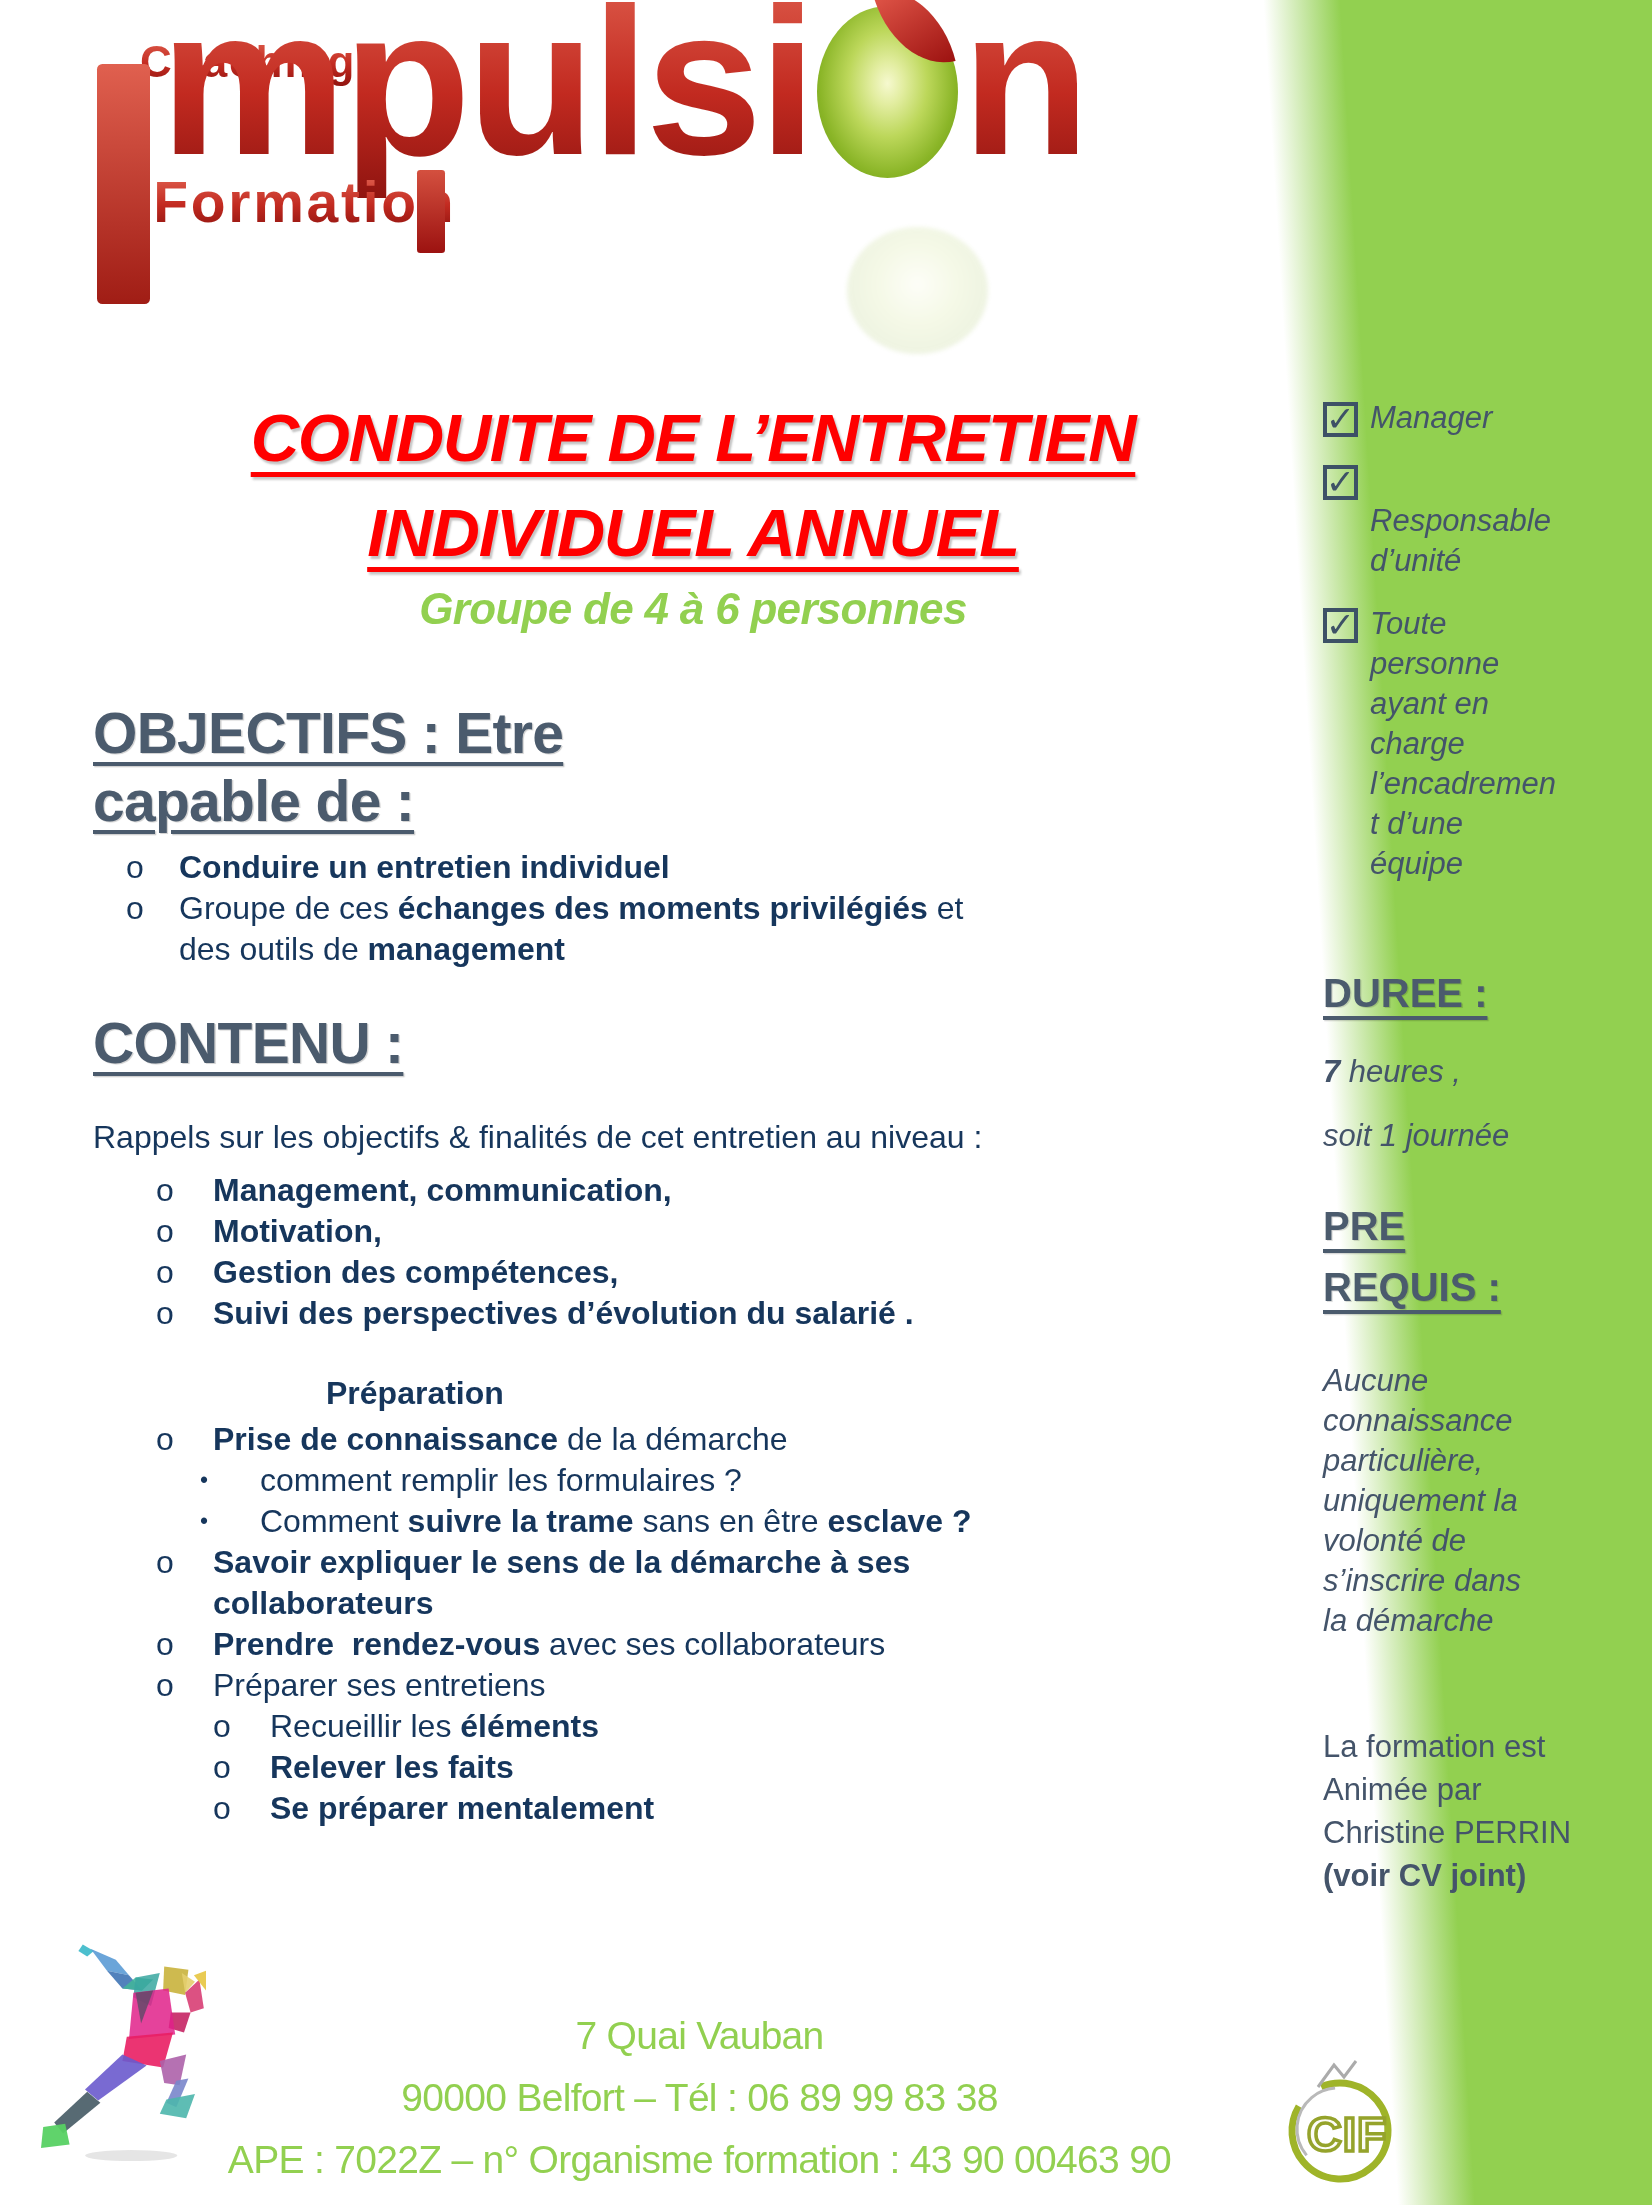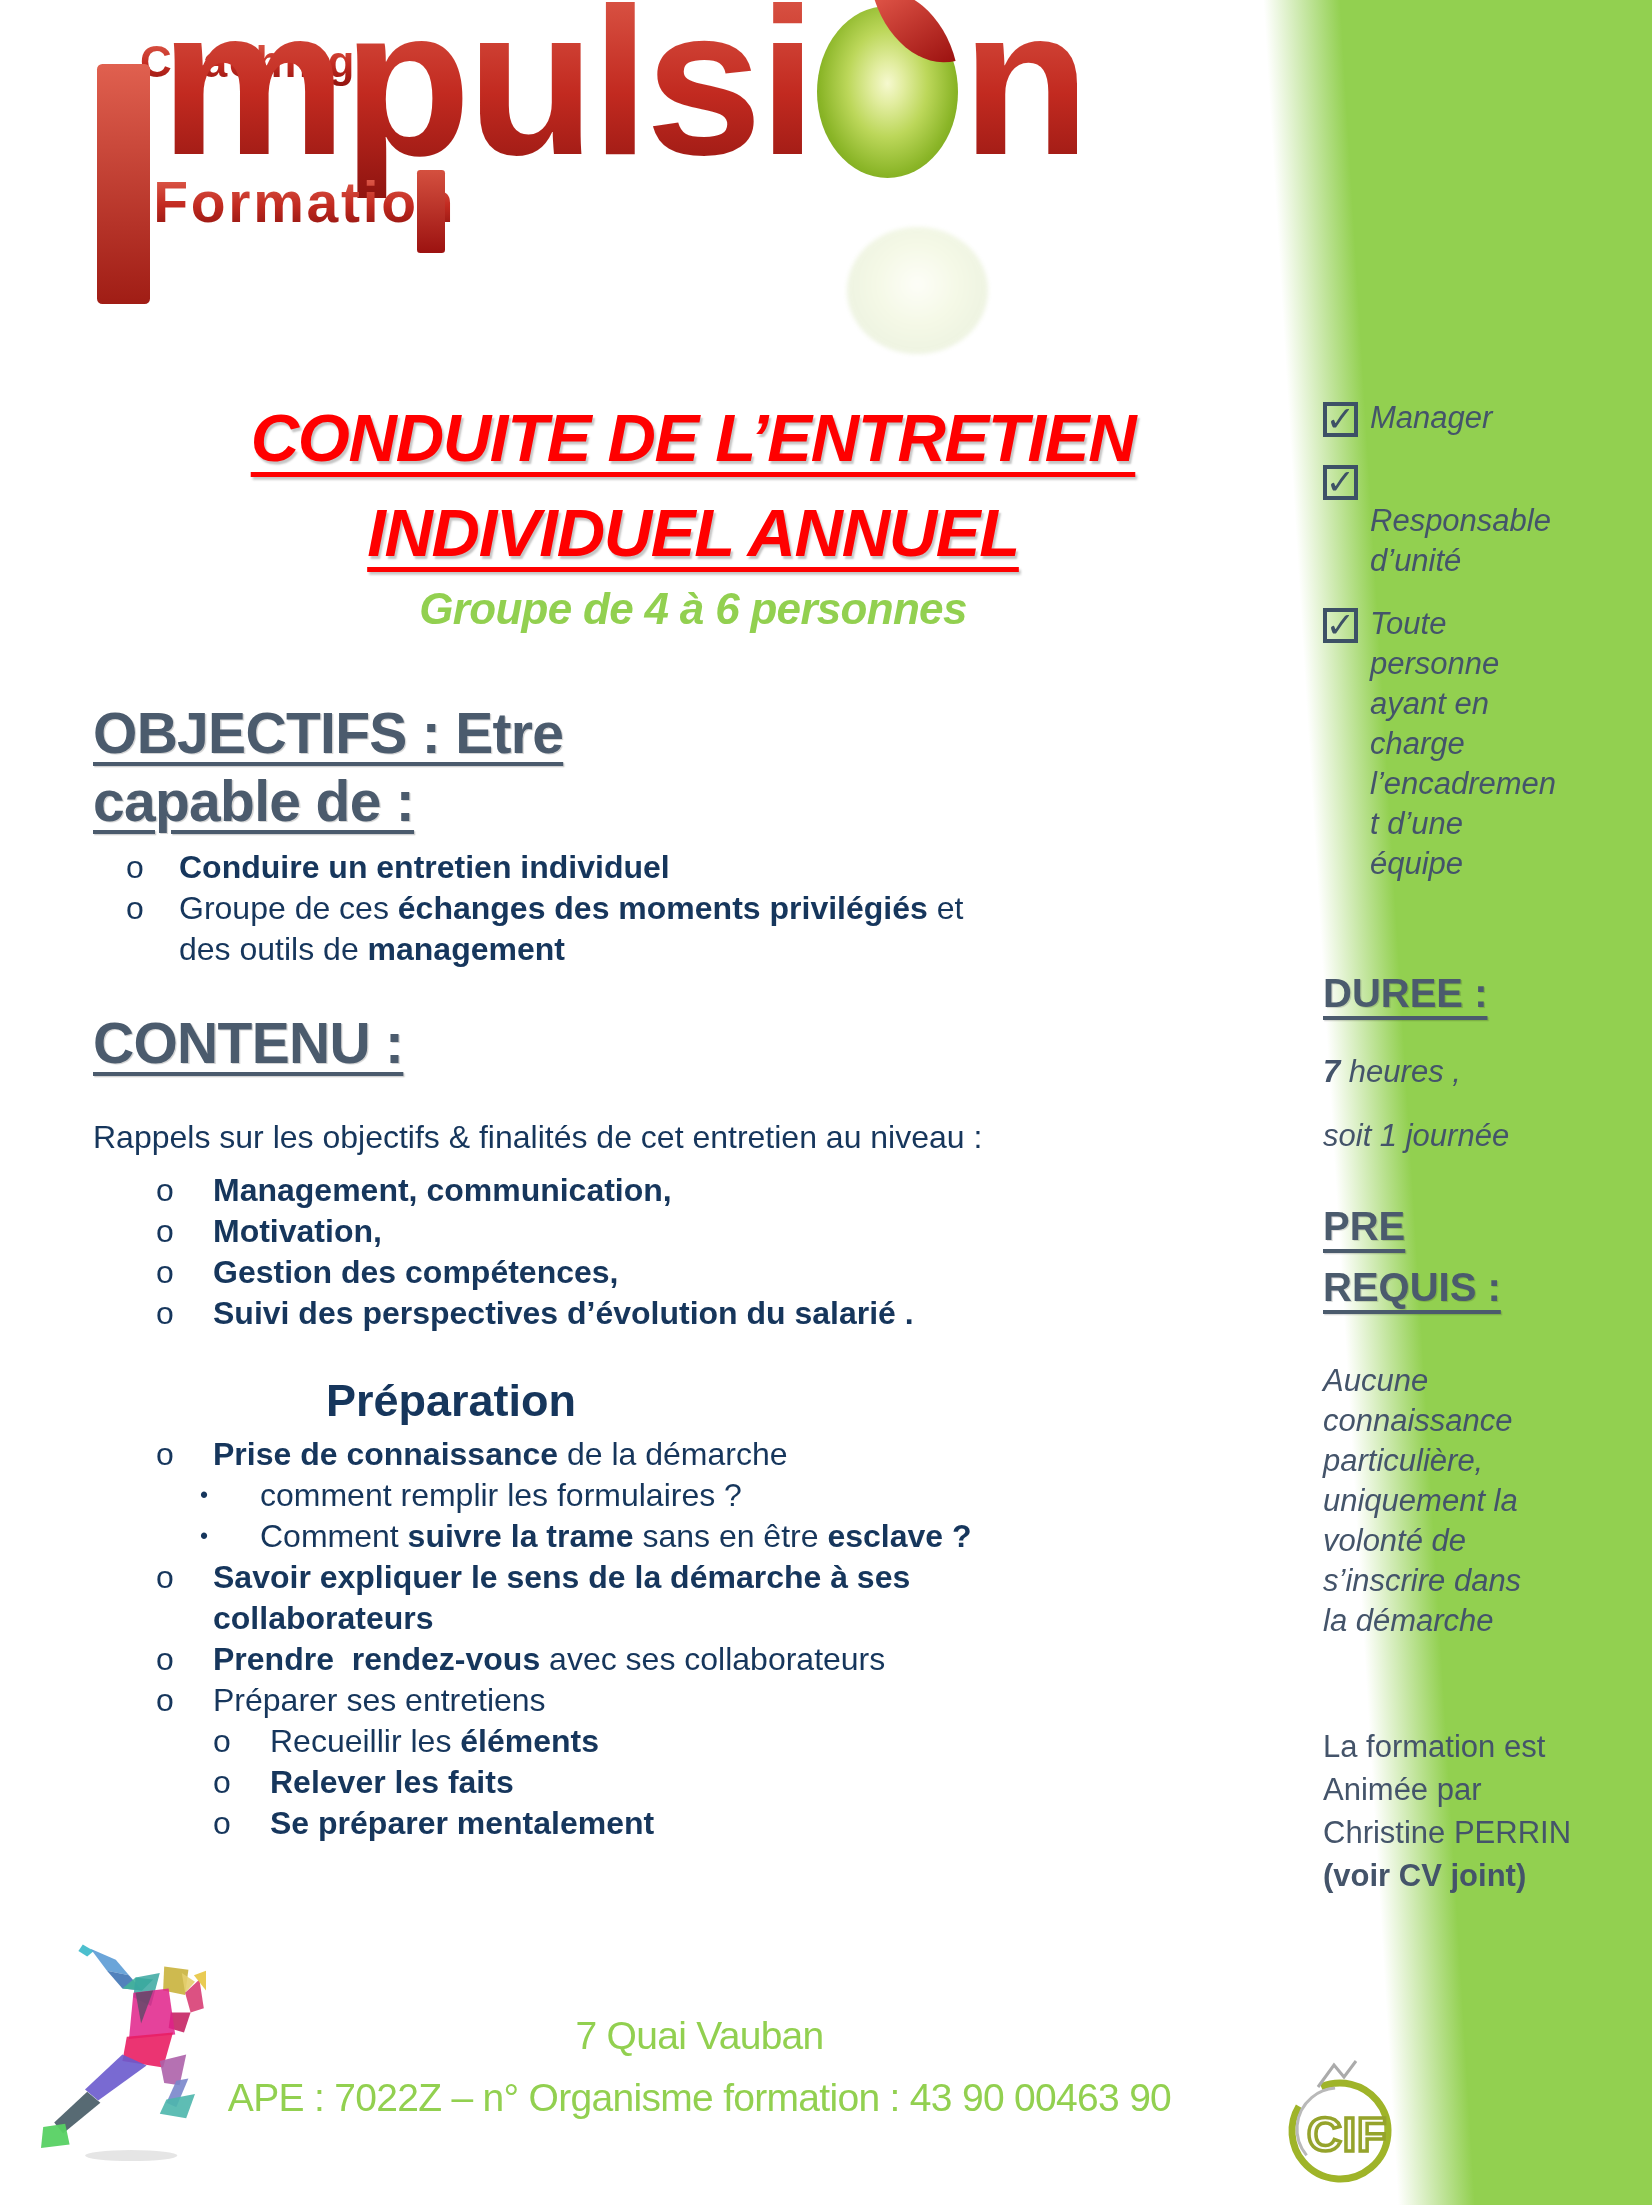--- a/index.html
+++ b/index.html
@@ -48,21 +48,21 @@
   .list{margin-top:12px;width:1040px;}
   .obj-list{width:927px;}
   .li{display:flex;font-size:32px;line-height:41px;color:#16365c;}
   .marker{flex:none;font-weight:400;}
   .lvl1 .marker{margin-left:63px;width:57px;}
   .obj-list .lvl1 .marker{margin-left:33px;width:53px;}
   .lvl2 .marker{margin-left:107px;width:60px;font-size:23px;}
   .lvl3 .marker{margin-left:120px;width:57px;}
   .litext{white-space:pre-wrap;}
   .b{font-weight:bold;}
-  .prep-title{margin:41px 0 2.7px 233px;font-size:45px;font-weight:bold;color:#16365c;}
+  .prep-title{margin:41px 0 2.7px 233px;font-size:32px;font-weight:bold;color:#16365c;}
   .prep-list{margin-top:6.7px;}
 
   
   .sidebar{position:absolute;left:1323px;top:379px;width:293px;color:#44546a;}
   .side-h{margin:0;font-size:40px;line-height:61px;font-weight:bold;color:#4b5b6d;
           text-decoration:underline;text-decoration-thickness:4px;text-underline-offset:8.7px;
           text-shadow:1.3px 1.3px 0.7px rgba(0,0,0,.15);}
   .checklist{margin-top:18.7px;}
   .check-item{display:flex;margin-bottom:23px;}
   .checkbox{flex:none;width:27px;height:27px;border:4px solid #3d5166;margin:4px 12px 0 0;
@@ -230,20 +230,21 @@
     <polygon points="118,120 142,114 136,142 122,140" fill="#ad62aa" opacity="0.9"></polygon>
     <polygon points="133,138 144,136 133,162 124,158" fill="#7986cb" opacity="0.9"></polygon>
     <polygon points="124,155 150,150 142,172 118,168" fill="#4db6ac" opacity="0.9"></polygon>
     <polygon points="84,114 106,124 62,156 50,146" fill="#6a5acd" opacity="0.9"></polygon>
     <polygon points="52,148 64,158 30,186 22,176" fill="#455a64" opacity="0.9"></polygon>
     <polygon points="12,180 32,177 36,196 10,199" fill="#57d163" opacity="0.95"></polygon>
   </svg>
 
   <footer class="footer">
     <div>7 Quai Vauban</div>
+    <div>90000 Belfort – Tél : 06 89 99 83 38</div>
     <div>APE : 7022Z – n° Organisme formation : 43 90 00463 90</div>
   </footer>
 
   <svg class="cif" width="120" height="143" viewBox="0 0 120 143">
     <circle cx="60" cy="78" r="48" fill="none" stroke="#9fb429" stroke-width="7" stroke-dasharray="210 30" transform="rotate(-40 60 78)"></circle>
     <circle cx="58" cy="76" r="41" fill="none" stroke="#b9b9b9" stroke-width="3" stroke-dasharray="90 170" transform="rotate(140 58 76)"></circle>
     <polyline points="38,34 54,12 64,24 76,8" fill="none" stroke="#ababab" stroke-width="3"></polyline>
     <text x="27" y="98" font-family="Liberation Sans, sans-serif" font-size="48" font-weight="bold" fill="#fcfcf6" stroke="#95a32b" stroke-width="3.5" letter-spacing="1">CIF</text>
   </svg>
 

